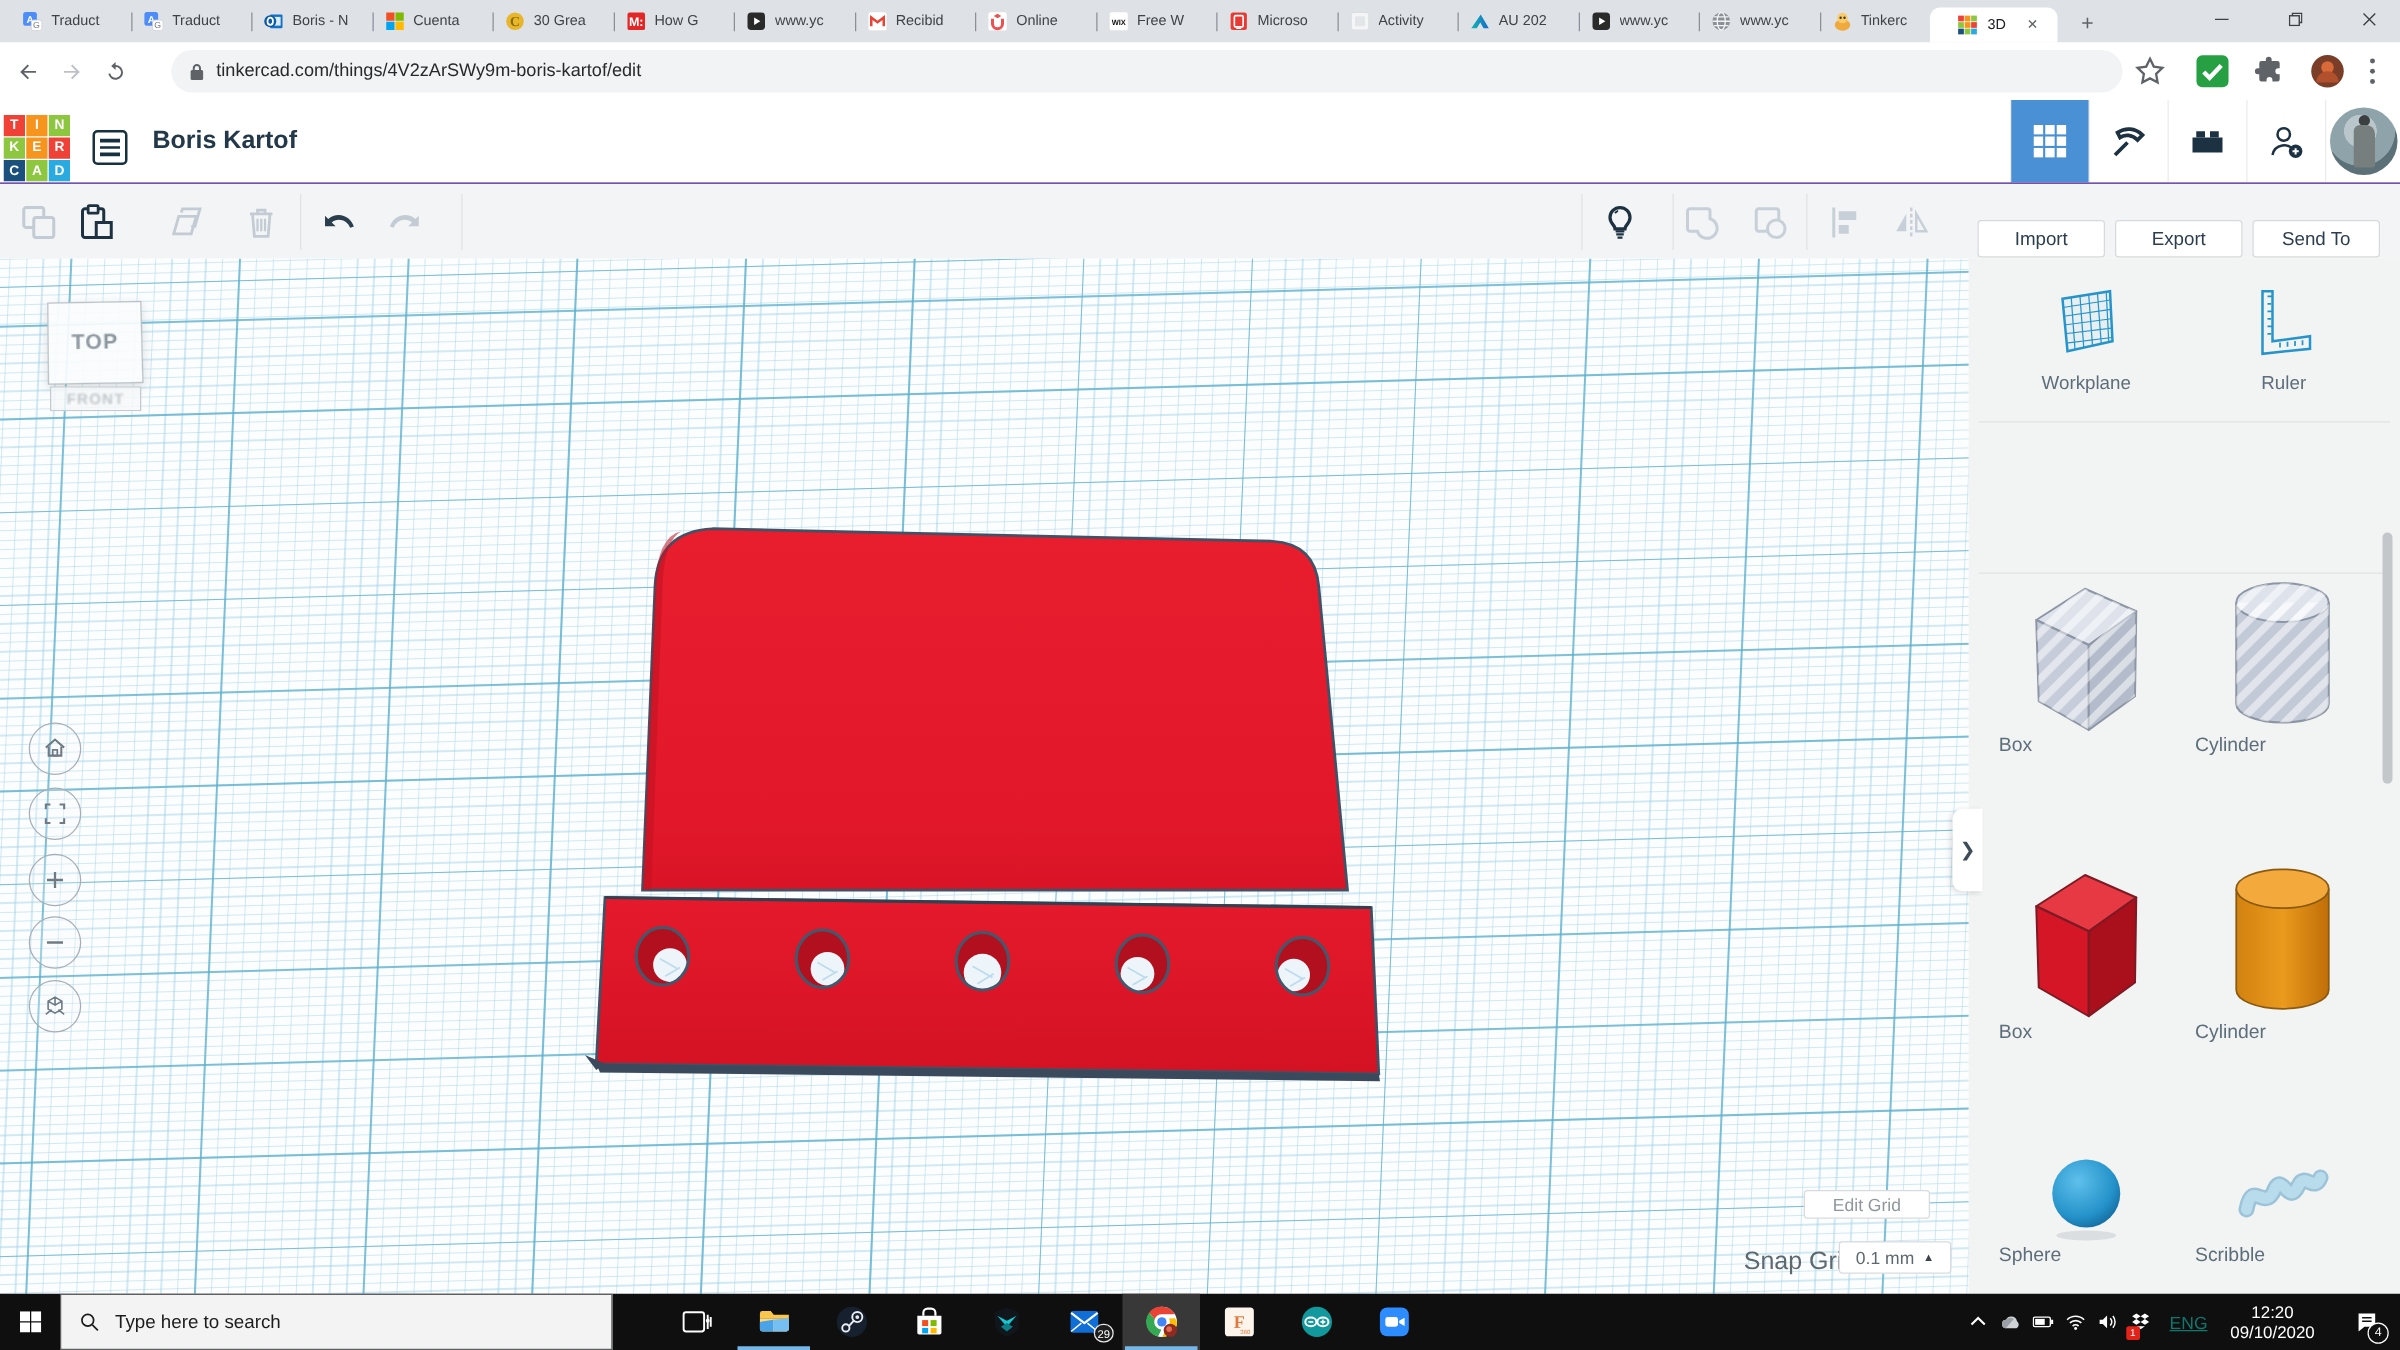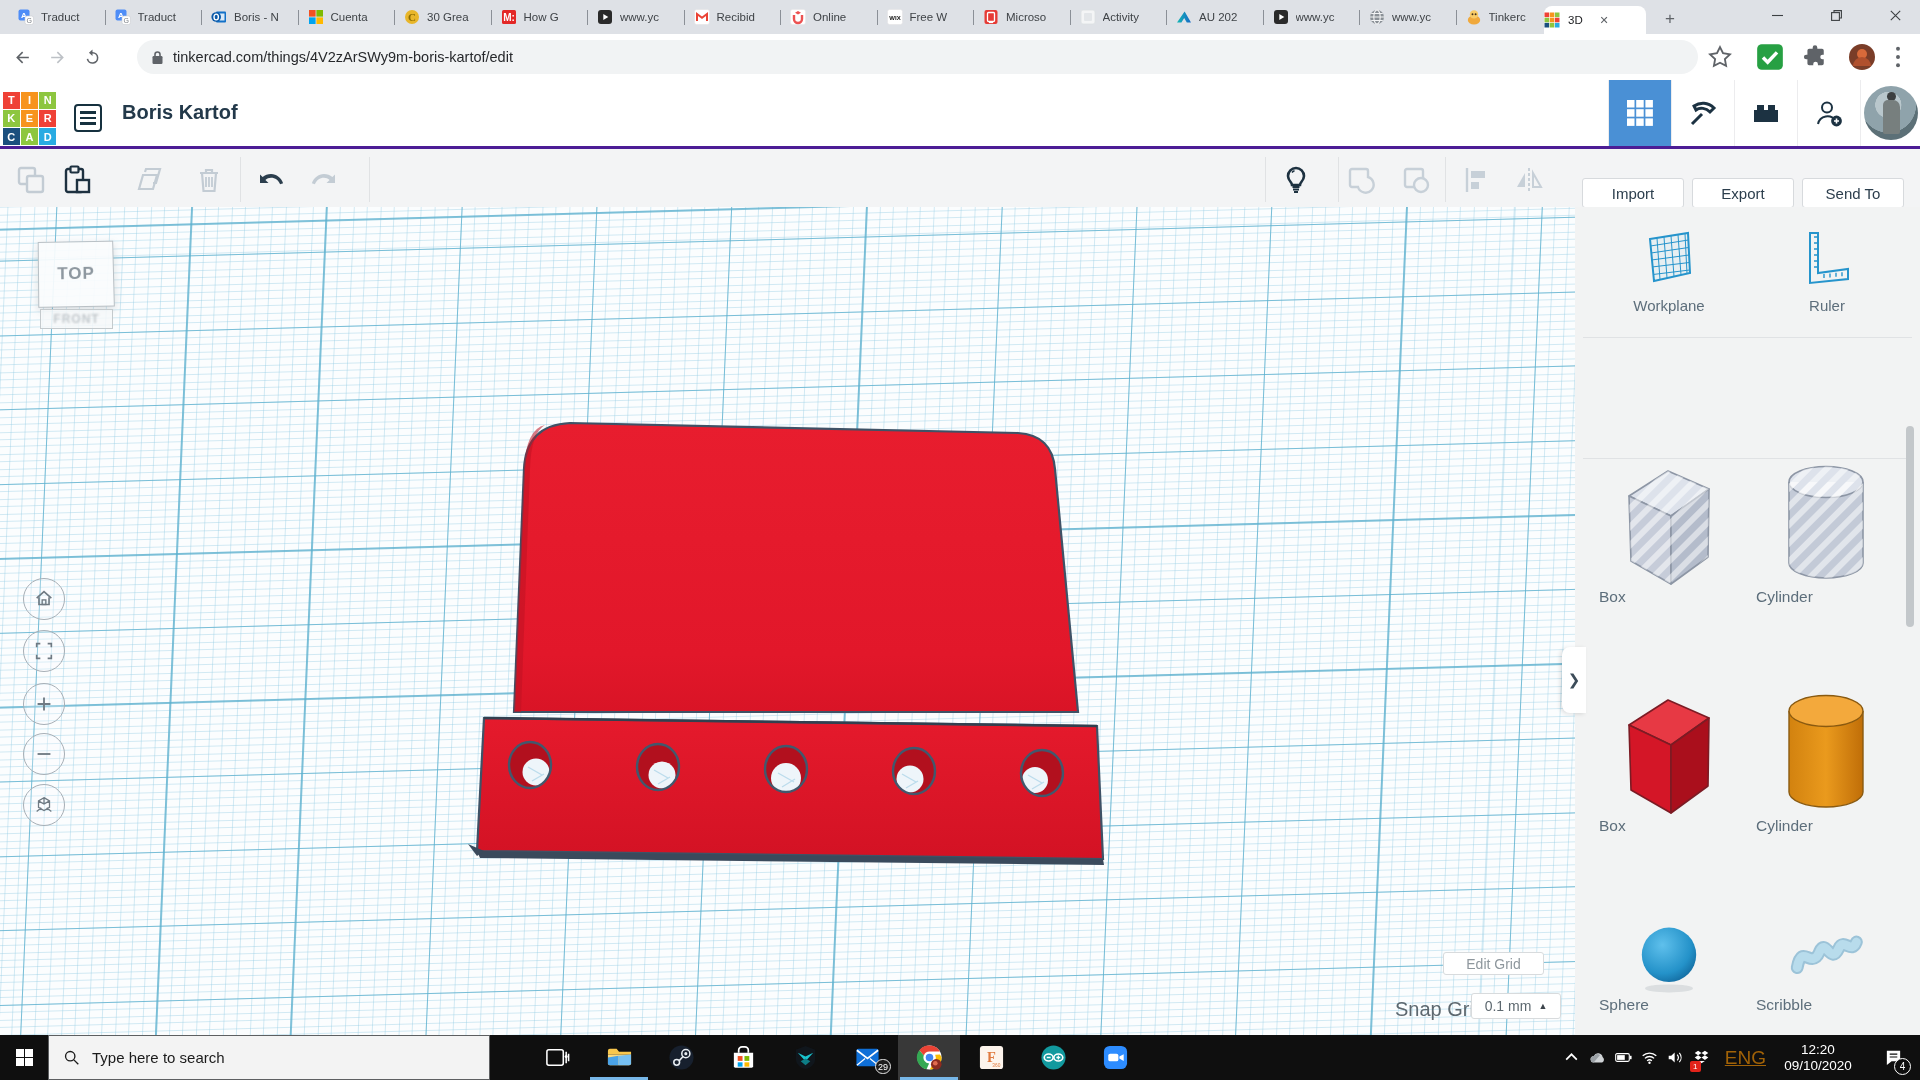--- a/index.html
+++ b/index.html
@@ -7,21 +7,21 @@
 #root { position:absolute; inset:0; background:#fff; }
 
 
 .tabstrip { position:relative; height:34px; background:#dee1e6; }
 .tabs { position:absolute; left:8px; top:0; height:34px; display:flex; }
 .tab { position:relative; width:96.5px; height:34px; display:flex; align-items:center; padding-left:10px; }
 .tab:not(:first-child)::before { content:""; position:absolute; left:0; top:10px; height:15px; width:1px; background:#8b9097; }
 .tab .fav { width:16px; height:16px; flex:0 0 16px; }
 .tab .fav svg { width:16px; height:16px; display:block; }
 .tab .tlabel { font-size:11.5px; color:#3f4347; margin-left:7px; white-space:nowrap; overflow:hidden; width:55px; }
-.tab-active { position:absolute; left:1544px; top:6px; width:102px; height:28px; background:#fff; border-radius:8px 8px 0 0; display:flex; align-items:center; padding-left:0; }
+.tab-active { position:absolute; left:1544px; top:6px; width:102px; height:28px; background:#fff; border-radius:8px 8px 0 0; display:flex; align-items:center; padding-left:22px; }
 .tab-active .fav { width:16px; height:16px; }
 .tab-active .fav svg { width:16px; height:16px; display:block; }
 .tab-active .tlabel { font-size:11.5px; color:#202124; margin-left:8px; width:26px; }
 .tab-close { font-size:11px; color:#5f6368; margin-left:2px; width:16px; height:16px; line-height:16px; text-align:center; }
 .newtab { position:absolute; left:1658px; top:8px; width:24px; height:24px; color:#5f6368; font-size:17px; line-height:22px; text-align:center; }
 .wctrl { position:absolute; top:0; height:30px; width:46px; display:flex; align-items:center; justify-content:center; }
 .wctrl svg { width:11px; height:11px; }
 
 
 .urlrow { position:relative; height:46px; background:#fff; display:flex; align-items:center; }
@@ -42,21 +42,21 @@
 .hdr-right { position:absolute; right:0; top:0; height:66px; display:flex; align-items:stretch; }
 .hdr-cell { width:63px; display:flex; align-items:center; justify-content:center; border-left:1px solid #ececee; }
 .hdr-cell.blue { background:#4a90d5; }
 .hdr-cell svg { width:30px; height:30px; }
 .avatar-tc { width:60px; display:flex; align-items:center; justify-content:center; border-left:1px solid #ececee; }
 .avatar-tc .ph { width:54px; height:54px; border-radius:50%; background:radial-gradient(circle at 45% 35%, #b9c7cc 0 28%, #8fa3ab 29% 60%, #5c7077 61%); position:relative; overflow:hidden; }
 .avatar-tc .ph::after { content:""; position:absolute; left:19px; top:14px; width:17px; height:34px; background:#777f7e; border-radius:5px 7px 2px 2px; }
 .avatar-tc .ph::before { content:""; position:absolute; left:23px; top:6px; width:9px; height:9px; background:#3c3f40; border-radius:50%; }
 
 
-.tctoolbar { position:relative; height:61px; background:#f3f4f5; border-top:3px solid #4c1d95; }
+.tctoolbar { position:relative; height:61px; background:#f3f4f5; border-top:1px solid #4c1d95; }
 .tb-ic { position:absolute; top:14px; width:34px; height:34px; display:flex; align-items:center; justify-content:center; }
 .tb-ic svg { width:30px; height:30px; }
 .tb-sep { position:absolute; top:8px; width:1px; height:45px; background:#e0e2e4; }
 .tb-btn { position:absolute; top:29px; width:102px; height:30px; background:#fff; border:1px solid #d7dadd; border-radius:3px; font-size:15px; color:#2c3e4d; display:flex; align-items:center; justify-content:center; }
 
 
 .workspace { position:relative; height:828px; display:flex; }
 .canvas { position:relative; width:1575px; height:828px; overflow:hidden; background:#fbfdfe; }
 .grid { position:absolute; left:-80px; top:-80px; width:1750px; height:1000px;
   background-color:#fbfdfe;
@@ -108,21 +108,21 @@
 .tapps { position:absolute; left:490px; top:0; height:45px; display:flex;margin-left:36px; }
 .tapp { position:relative; width:62px; height:45px; display:flex; align-items:center; justify-content:center; }
 .tapp svg { width:27px; height:27px; }
 .tapp.active { background:#383838; }
 .tapp .underline { position:absolute; bottom:0; left:2px; right:2px; height:3px; background:#77b7e8; display:none; }
 .tapp.open .underline { display:block; }
 .tapp .badge { position:absolute; right:7px; bottom:6px; min-width:15px; height:15px; border-radius:8px; background:#1d1d1d; border:1px solid #e8e8e8; color:#fff; font-size:9px; display:none; align-items:center; justify-content:center; padding:0 2px; }
 .tray { position:absolute; right:0; top:0; height:45px; display:flex; align-items:center; }
 .tray-ic { width:26px; height:45px; display:flex; align-items:center; justify-content:center; position:relative; }
 .tray-ic svg { width:17px; height:17px; }
-.tray-lang { color:#a16207; font-size:19px; margin:0 12px 0 10px;text-decoration:underline; }
+.tray-lang { color:#0f766e; font-size:14px; margin:0 12px 0 10px;text-decoration:underline; }
 .tray-clock { color:#fff; font-size:13.5px; text-align:center; line-height:16px; margin-right:14px; width:80px; }
 .tray-notif { position:relative; width:42px; height:45px; display:flex; align-items:center; justify-content:center; margin-right:6px; }
 .tray-notif svg { width:19px; height:19px; }
 .nbadge { position:absolute; right:3px; bottom:5px; width:17px; height:17px; border-radius:50%; border:1.4px solid #fff; background:#0f0f0f; color:#fff; font-size:10px; display:flex; align-items:center; justify-content:center; }
 .dbadge { position:absolute; left:1px; bottom:8px; width:11px; height:11px; background:#e2231a; color:#fff; font-size:8px; display:flex; align-items:center; justify-content:center; border-radius:2px; }
 </style>
 </head>
 <body>
 
 <div id="root">

